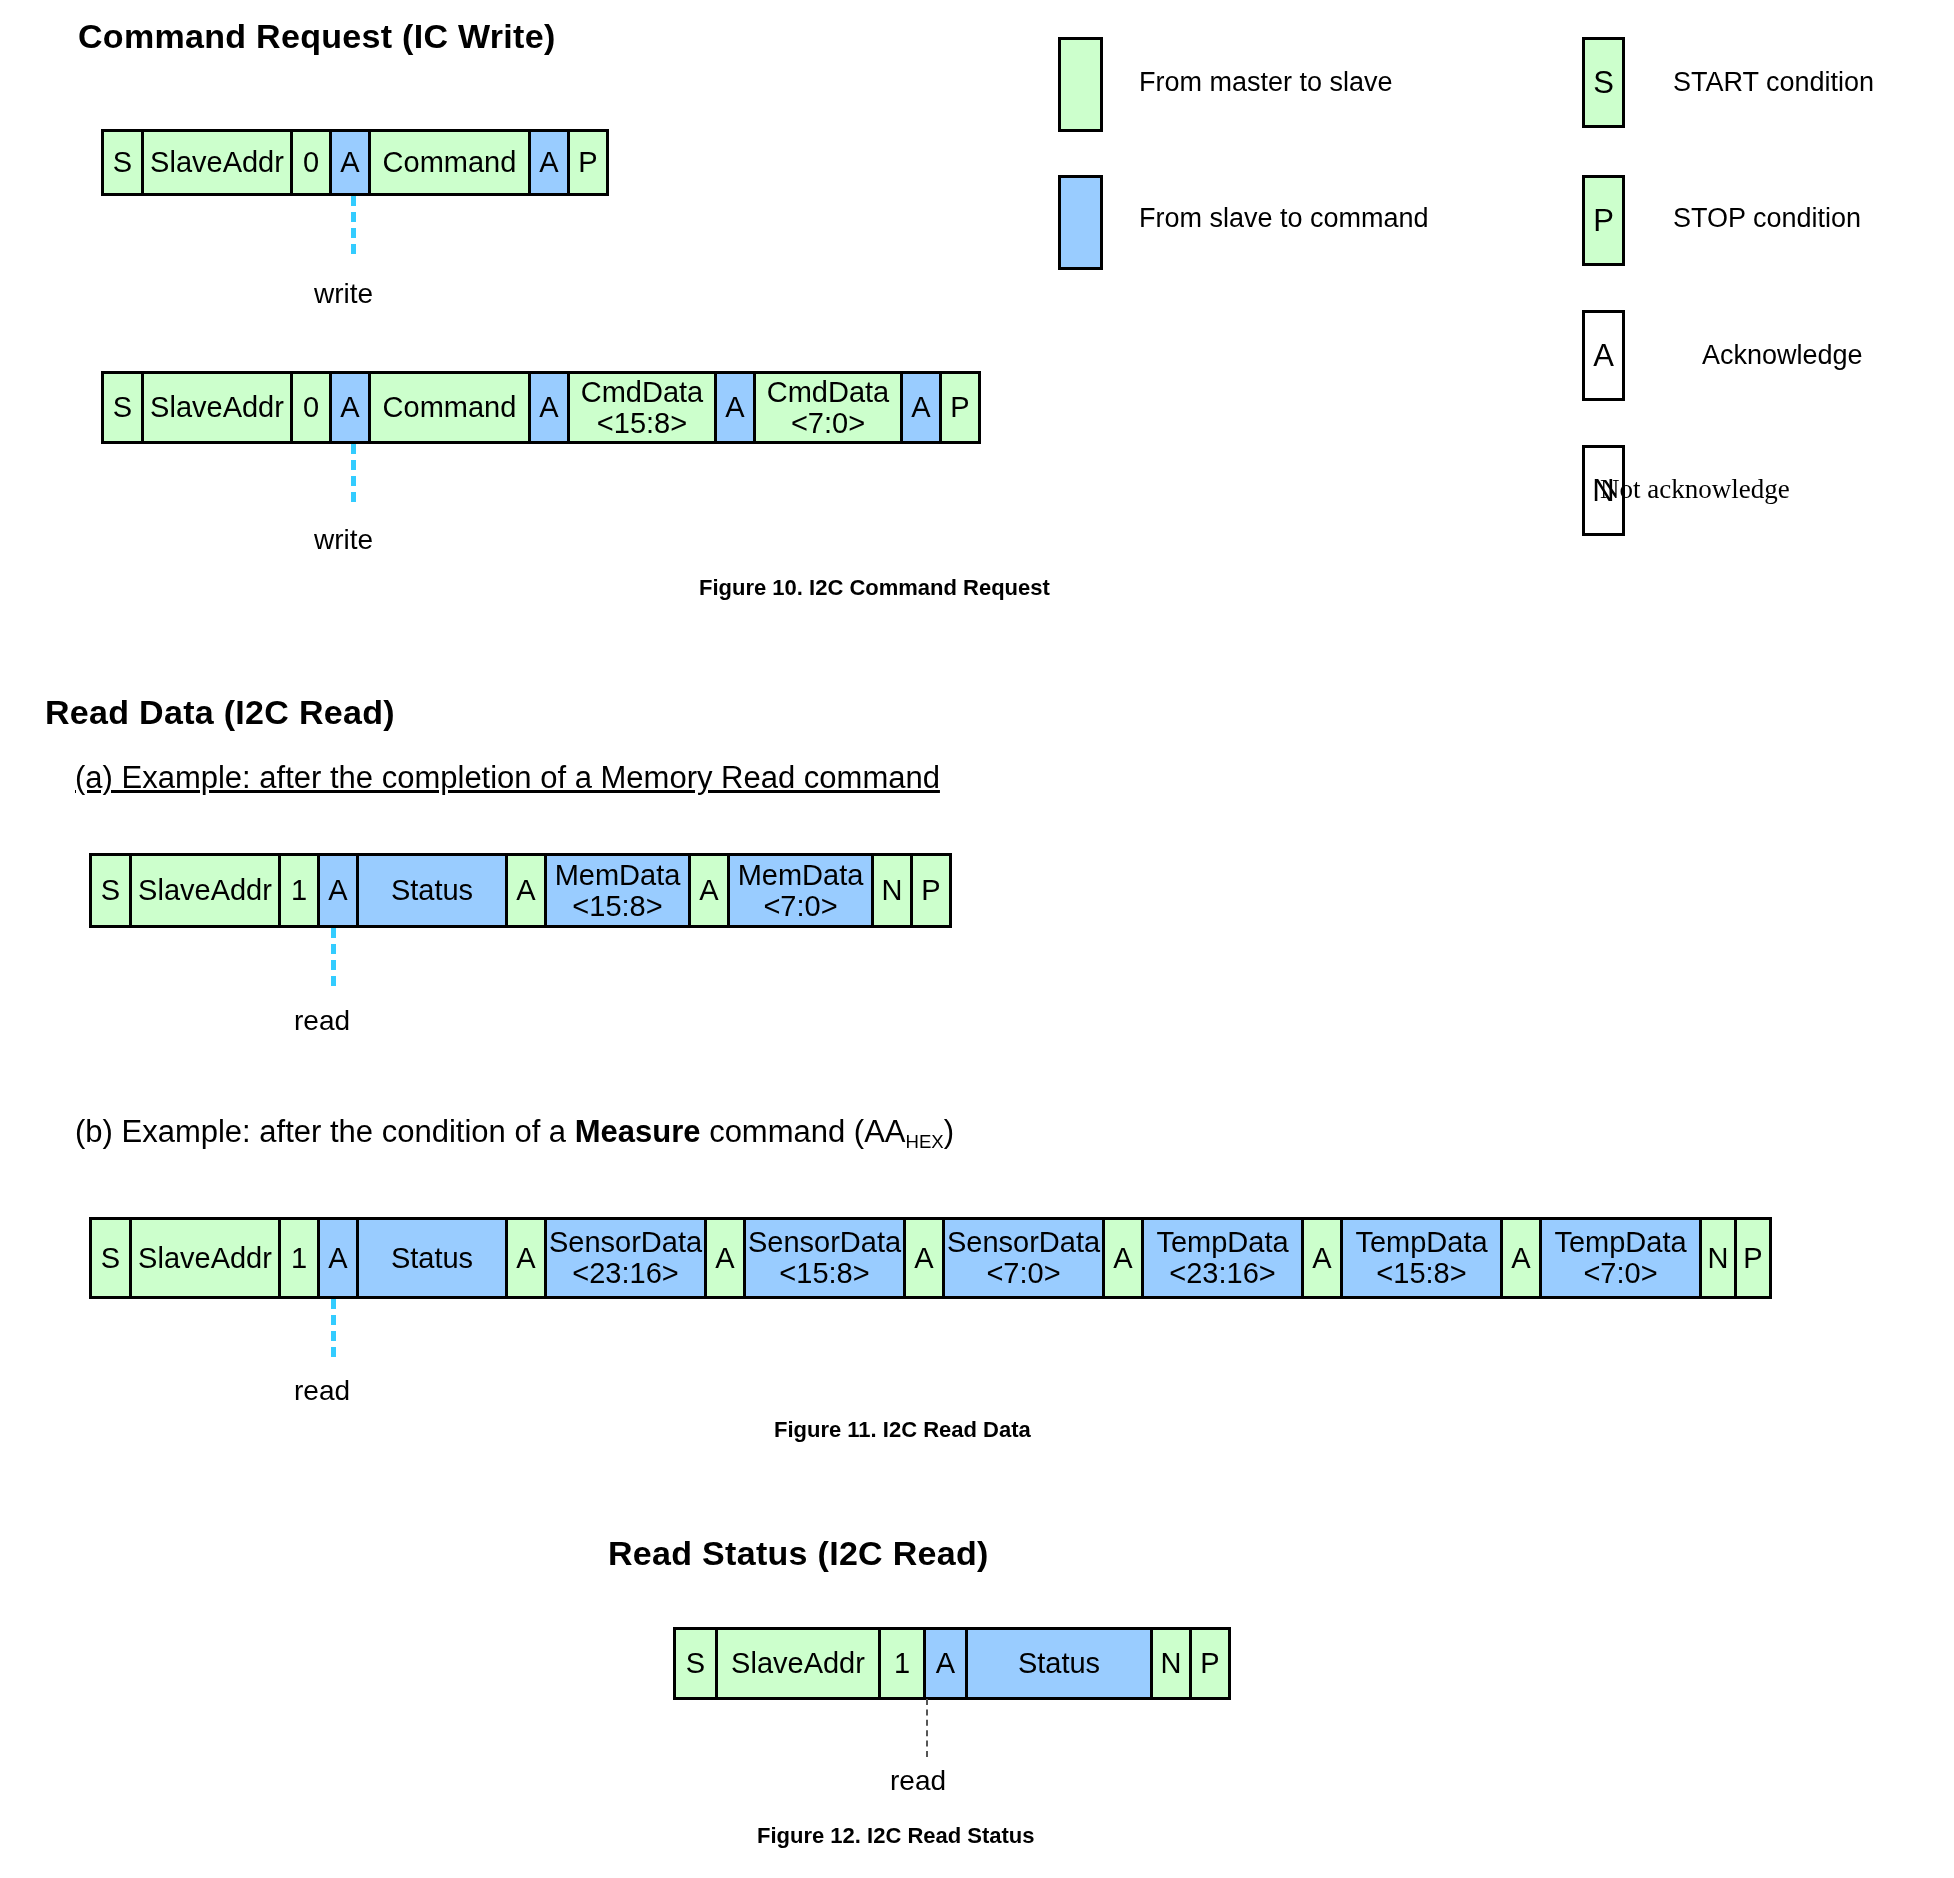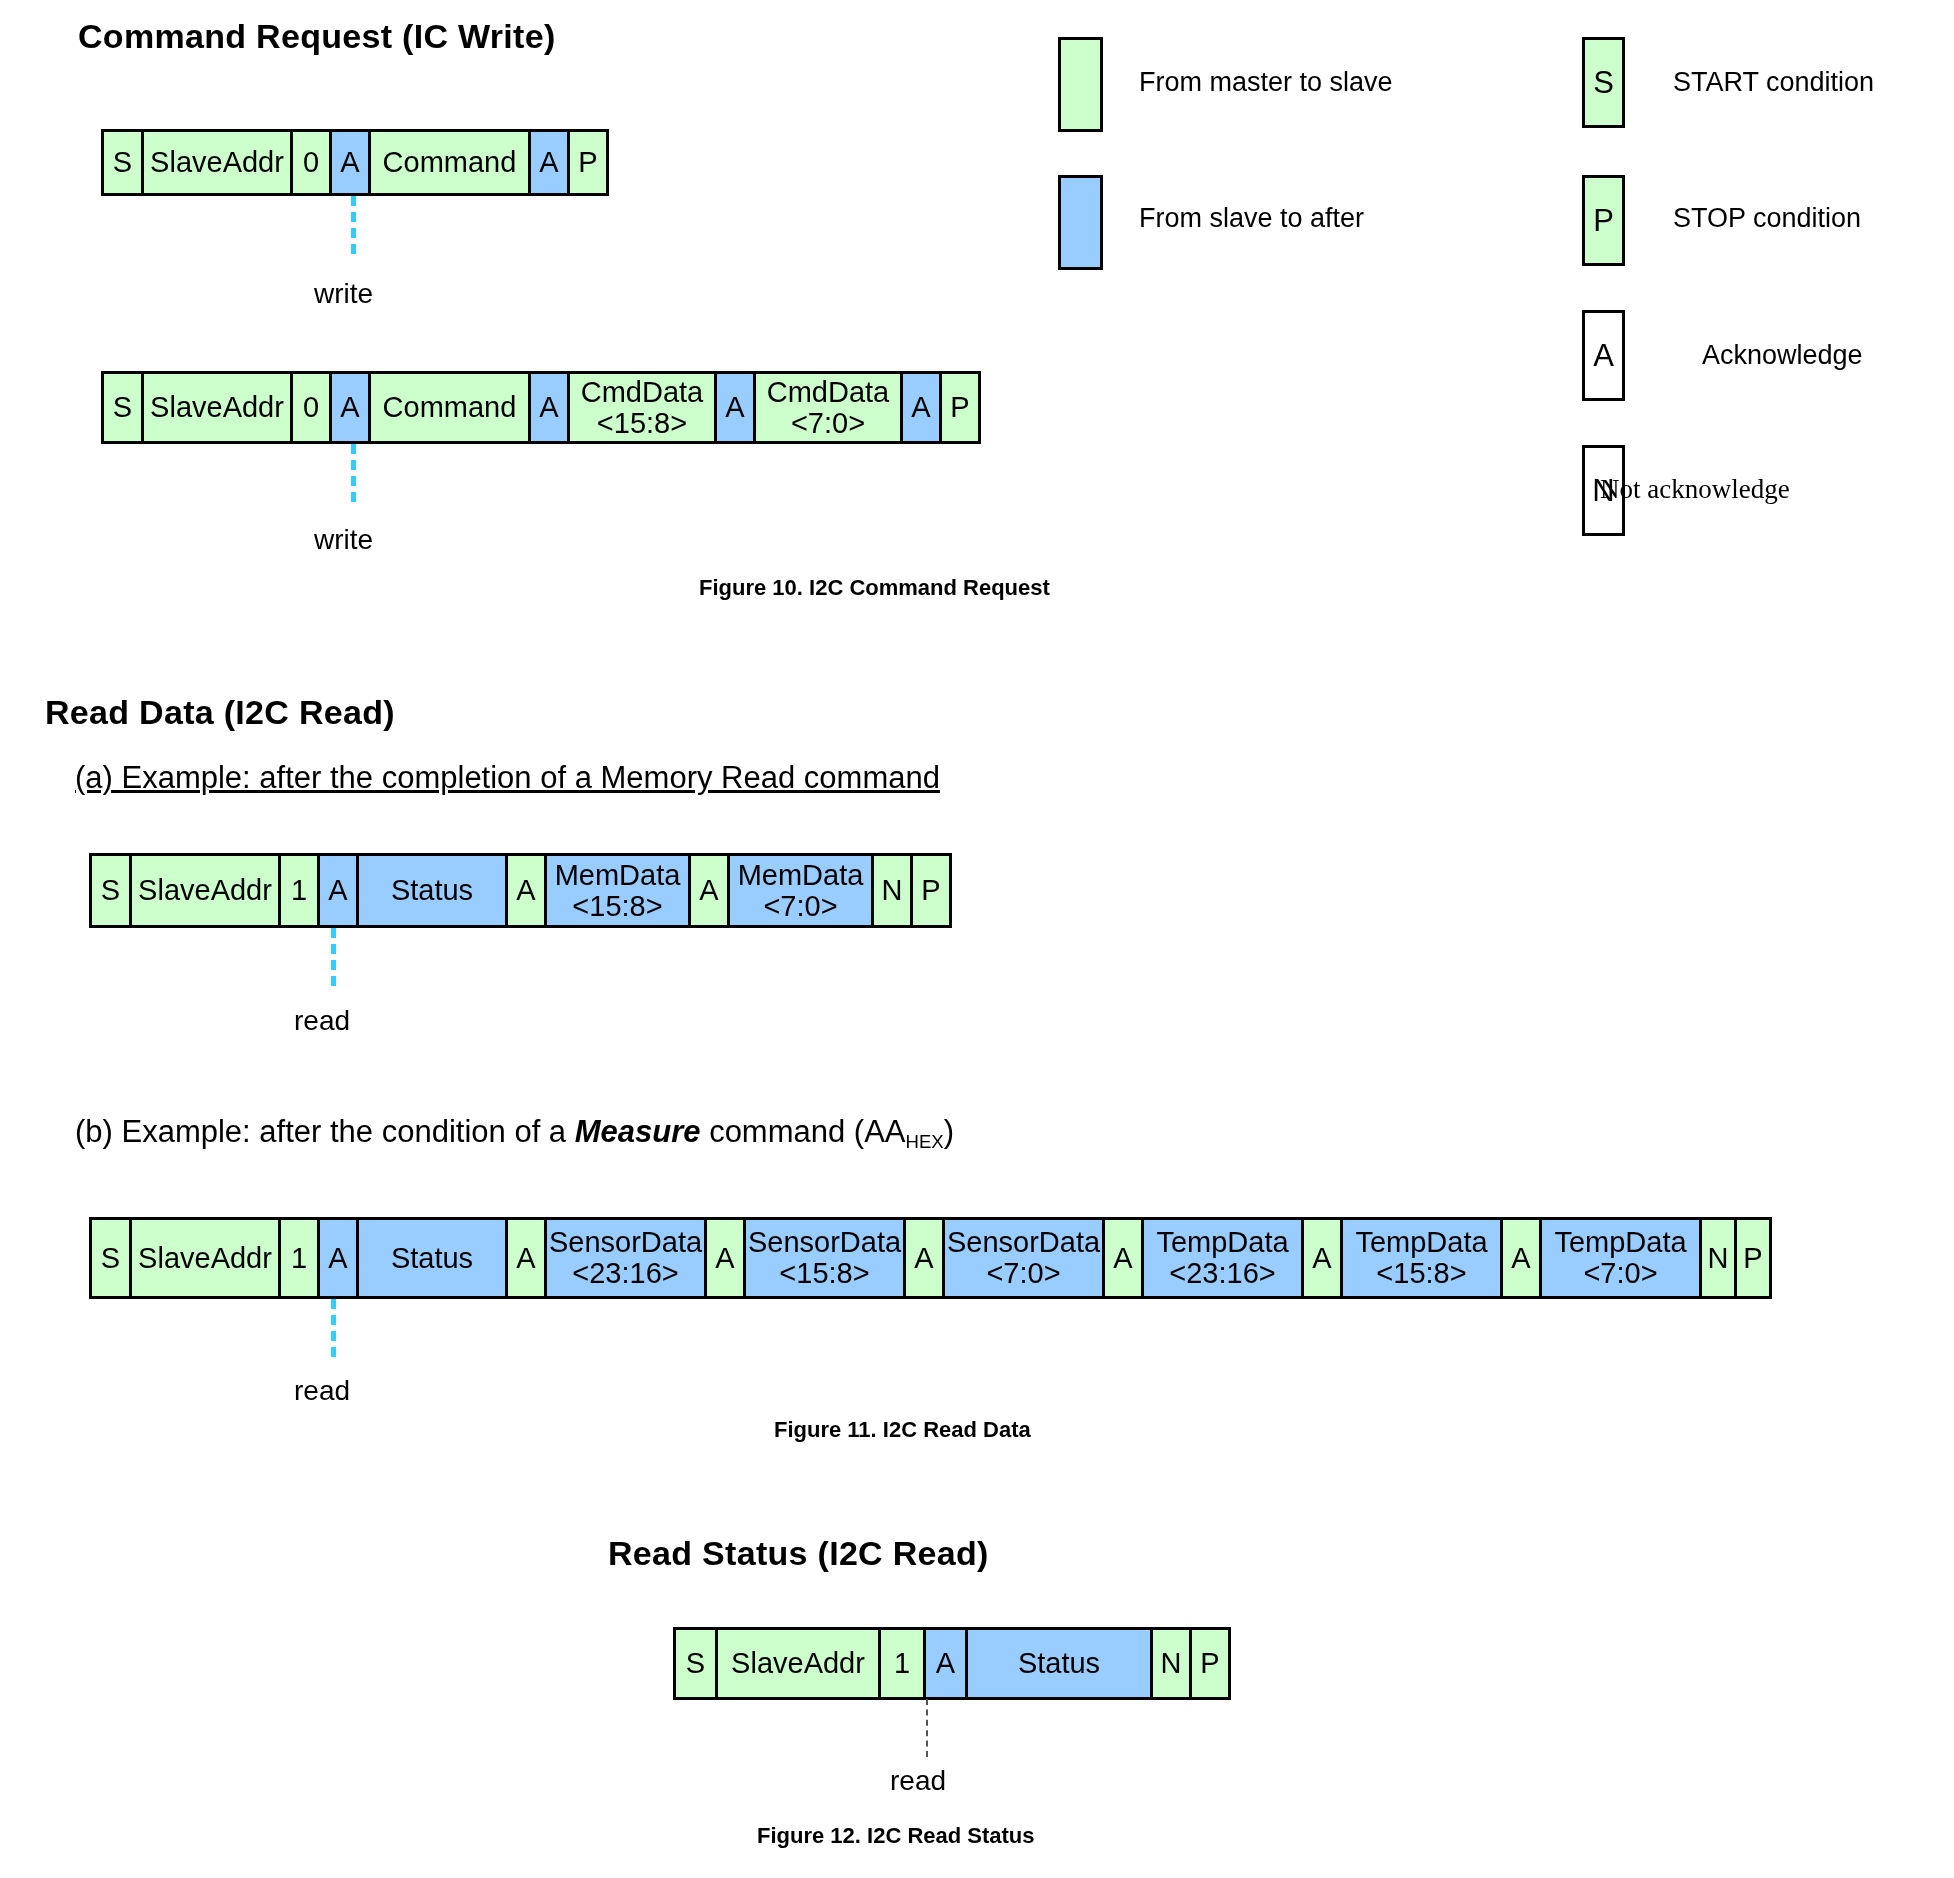--- a/index.html
+++ b/index.html
@@ -7,21 +7,21 @@
     width:1955px;height:1878px;position:relative;
     font-family:"Liberation Sans","DejaVu Sans",sans-serif;
     color:#000;overflow:hidden;
   }
   .abs{position:absolute;}
 
   
   .sec-title{font-size:34px;font-weight:bold;letter-spacing:0.3px;white-space:nowrap;}
   .fig-cap{font-size:22px;font-weight:bold;white-space:nowrap;}
   .ex-line{font-size:31px;white-space:nowrap;}
-  .ex-line b{font-weight:bold;font-style:italic;}
+  .ex-line b{font-weight:bold;}
   .ex-line sub{font-size:18.6px;vertical-align:baseline;position:relative;top:5.6px;}
   .small-lbl{font-size:28px;white-space:nowrap;}
   .legend-txt{font-size:27px;white-space:nowrap;}
 
   
   .frame{display:flex;align-items:stretch;border:3.7px solid #000;box-sizing:border-box;background:#fff;}
   .cell{
     border-left:3.7px solid #000;box-sizing:border-box;
     display:flex;flex-direction:column;align-items:center;justify-content:center;
     font-size:29px;line-height:1.06;text-align:center;white-space:nowrap;padding:0 1.9px;
@@ -114,21 +114,21 @@
 <div class="abs vdash" id="dash-w2" style="left:351px;top:444px;height:58px;"></div>
 <div class="abs small-lbl" style="left:314px;top:524px;">write</div>
 
 <div class="abs fig-cap" style="left:699px;top:575px;">Figure 10.   I2C Command Request</div>
 
 <div class="abs">
   <div class="abs swatch" style="left:1058px;top:37px;width:45px;height:95px;background:#ccffcc;"></div>
   <div class="abs legend-txt" style="left:1139px;top:67px;">From master to slave</div>
 
   <div class="abs swatch" style="left:1058px;top:175px;width:45px;height:95px;background:#99ccff;"></div>
-  <div class="abs legend-txt" style="left:1139px;top:203px;">From slave to after</div>
+  <div class="abs legend-txt" style="left:1139px;top:203px;">From slave to command</div>
 </div>
 
 <div class="abs">
   <div class="abs swatch" style="left:1582px;top:37px;width:43px;height:91px;background:#ccffcc;">S</div>
   <div class="abs legend-txt" style="left:1673px;top:67px;">START condition</div>
 
   <div class="abs swatch" style="left:1582px;top:175px;width:43px;height:91px;background:#ccffcc;">P</div>
   <div class="abs legend-txt" style="left:1673px;top:203px;">STOP condition</div>
 
   <div class="abs swatch w" style="left:1582px;top:310px;width:43px;height:91px;">A</div>

